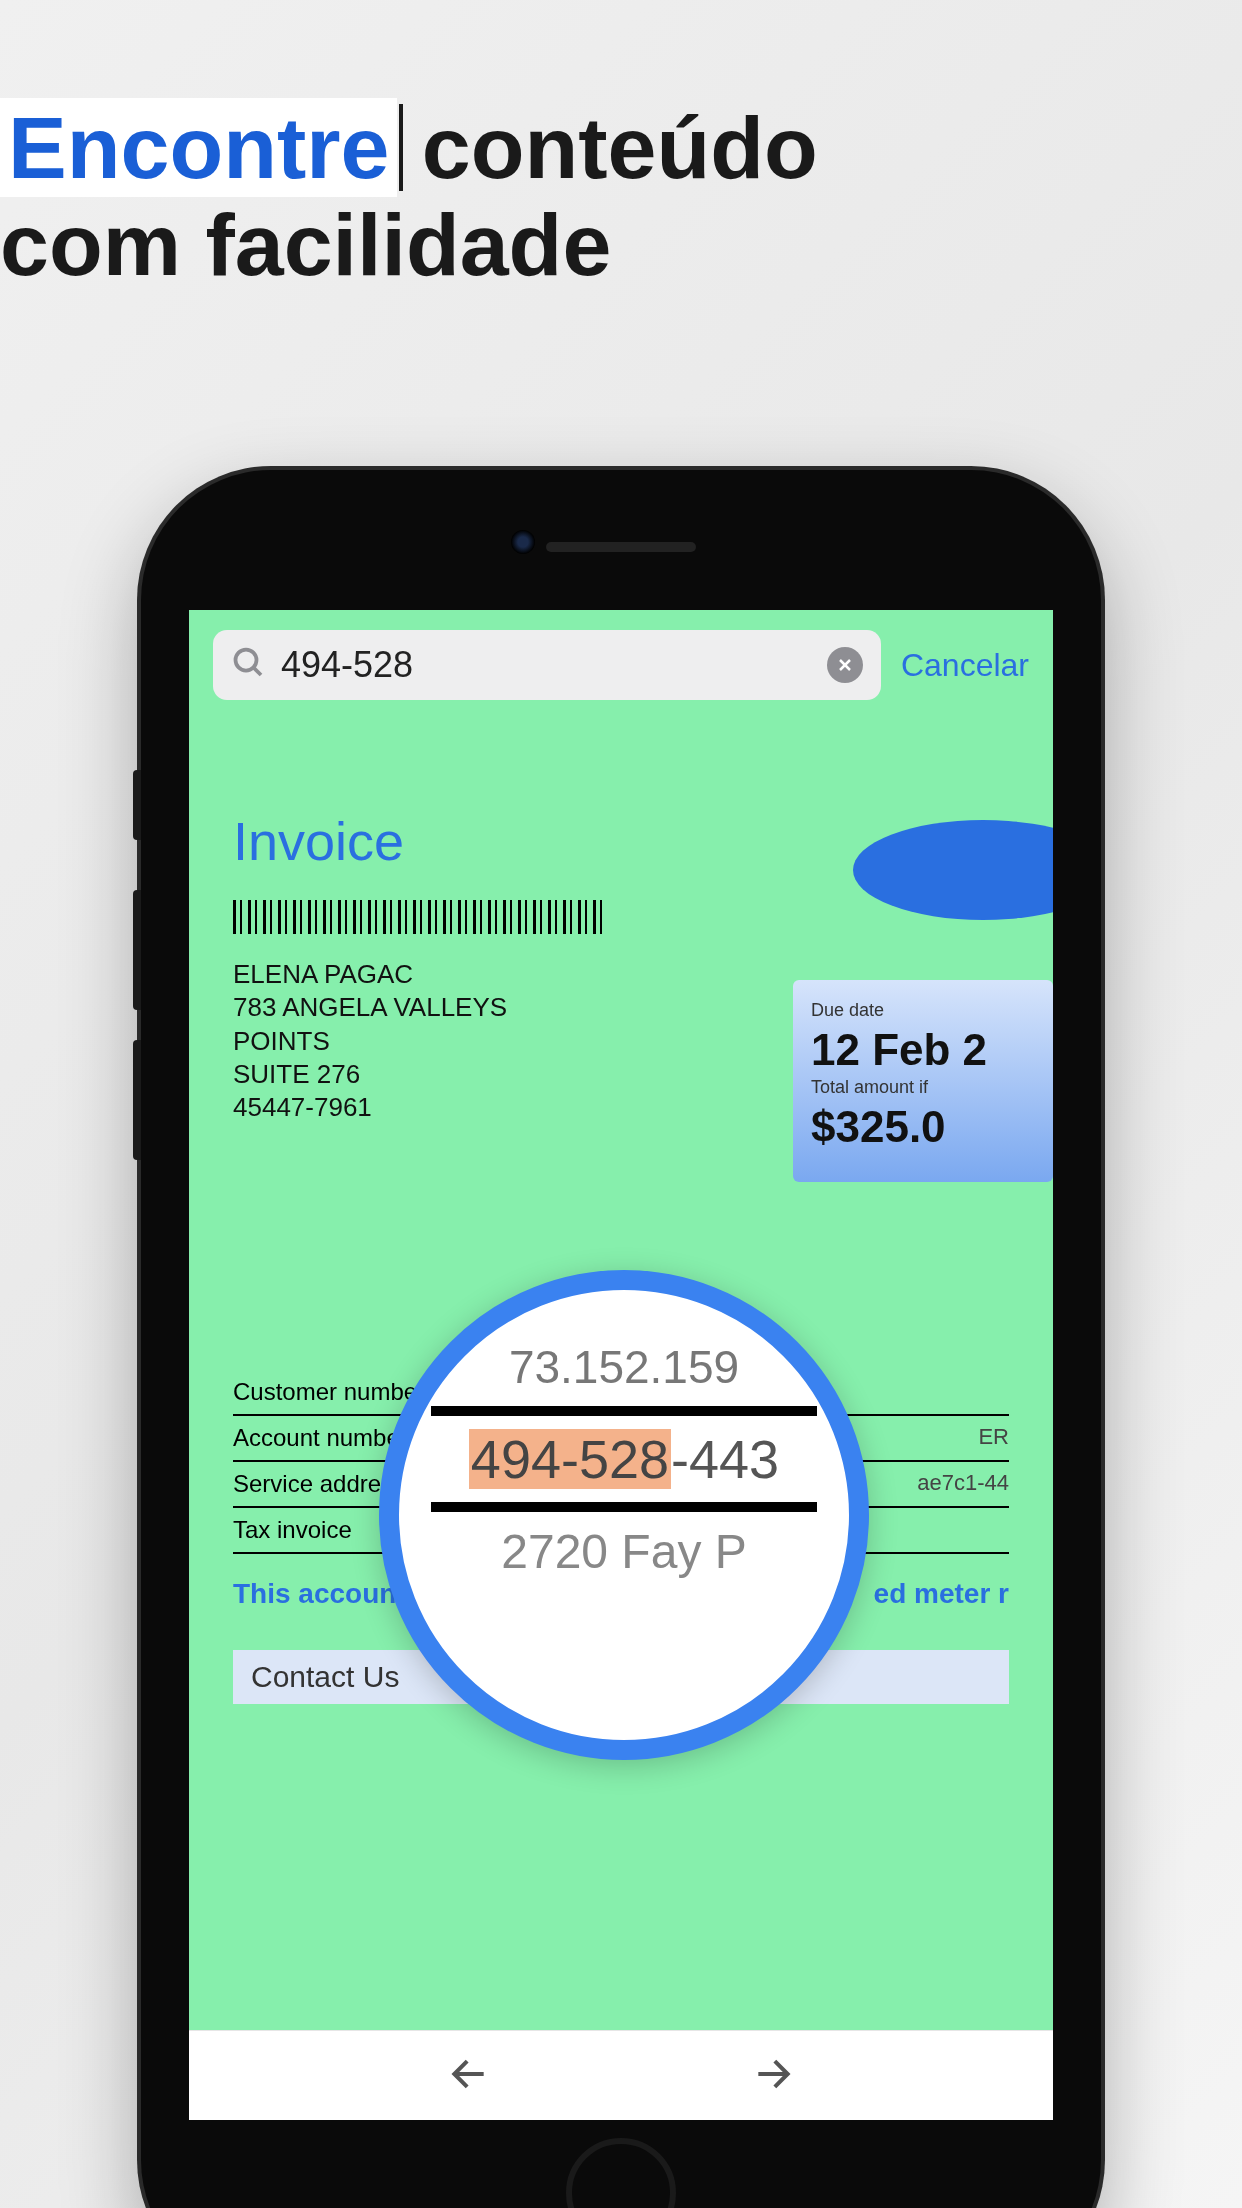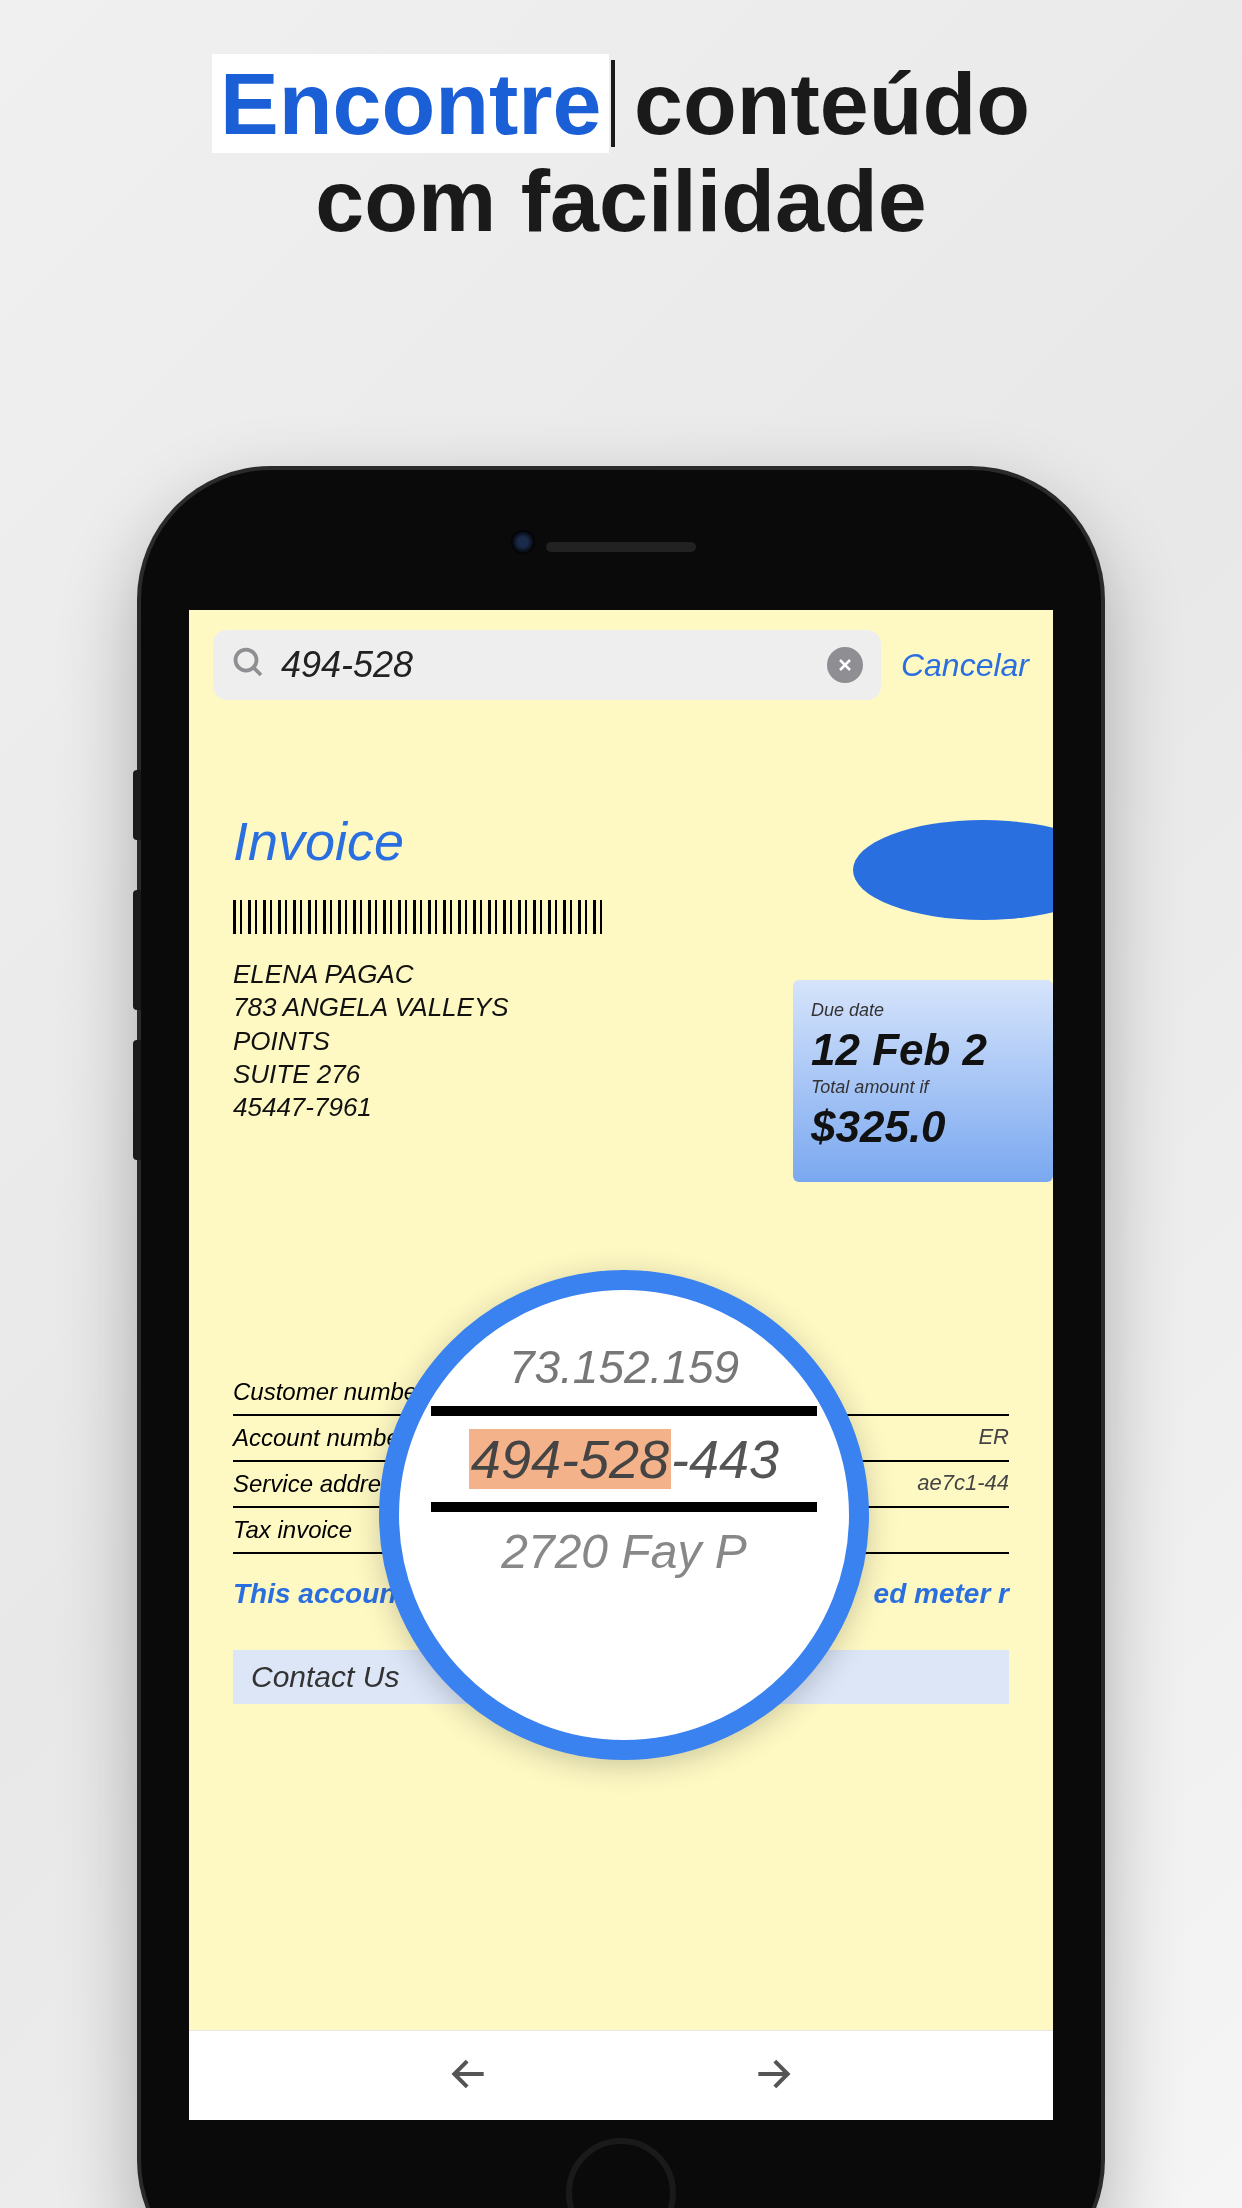--- a/index.html
+++ b/index.html
@@ -5,22 +5,22 @@
 * { margin: 0; padding: 0; box-sizing: border-box; }
 body {
   width: 1242px;
   height: 2208px;
   background: linear-gradient(135deg, #f0f0f0 0%, #e8e8e8 50%, #f5f5f5 100%);
   font-family: -apple-system, 'Helvetica Neue', Arial, sans-serif;
   overflow: hidden;
   position: relative;
 }
 .headline {
-  text-align: center;
-  padding-top: 56px;
+  text-align: left;
+  padding-top: 100px;
   font-size: 88px;
   font-weight: 700;
   color: #1a1a1a;
   line-height: 1.1;
 }
 .headline .hl-highlight {
   background: #fff;
   color: #1a5fd6;
   padding: 0 8px;
   position: relative;
@@ -83,24 +83,23 @@
   width: 8px;
   background: #1a1a1a;
   border-radius: 4px 0 0 4px;
 }
 .sb1 { top: 300px; height: 70px; }
 .sb2 { top: 420px; height: 120px; }
 .sb3 { top: 570px; height: 120px; }
 .screen {
   width: 100%;
   height: 100%;
-  background: #fef9c3;
+  background: #86efac;
   overflow: hidden;
   position: relative;
-  font-style: italic;
 }
 .searchbar {
   display: flex;
   align-items: center;
   padding: 20px 24px;
   gap: 20px;
 }
 .search-field {
   flex: 1;
   background: #eeeeef;

